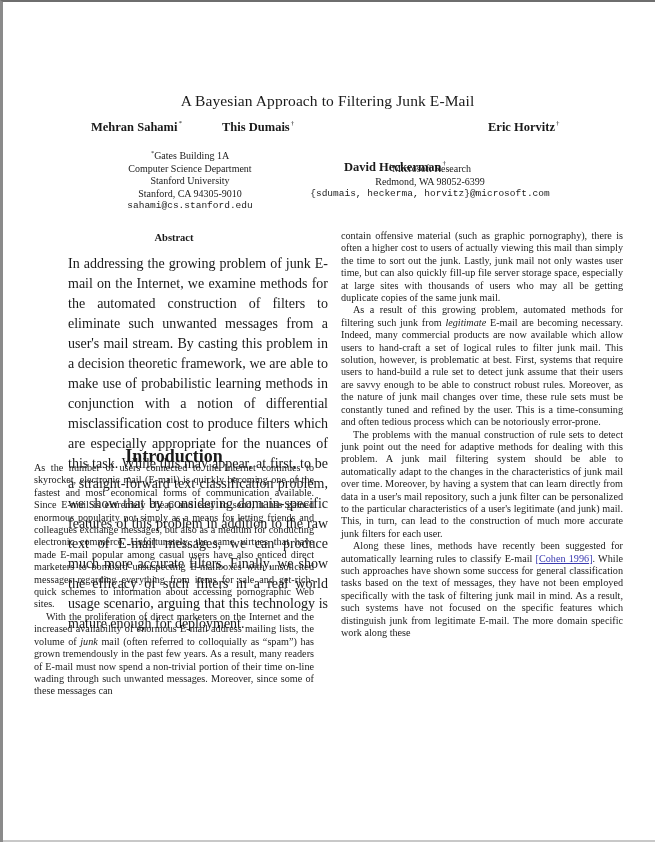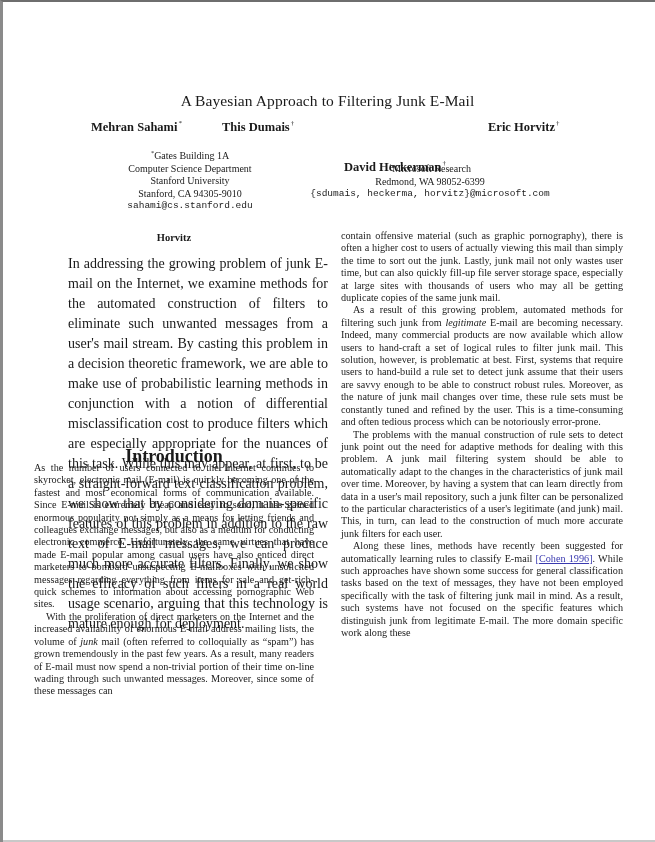--- a/index.html
+++ b/index.html
@@ -56,21 +56,21 @@
   <div>Stanford, CA 94305-9010</div>
   <div class="mono">sahami@cs.stanford.edu</div>
 </div>
 
 <div class="affil" style="left:305px; width:250px; top:160px;">
   <div><sup>†</sup><span>Microsoft Research</span></div>
   <div>Redmond, WA 98052-6399</div>
   <div class="mono">{sdumais, heckerma, horvitz}@microsoft.com</div>
 </div>
 
-<div class="sec-head" style="left:44px; width:260px; top:232px; font-size:10.5px;">Horvitz</div>
+<div class="sec-head" style="left:44px; width:260px; top:232px; font-size:10.5px;">Abstract</div>
 <div class="col abstract">
   <p>In addressing the growing problem of junk E-mail on the Internet, we examine methods for the automated construction of filters to eliminate such unwanted messages from a user's mail stream. By casting this problem in a decision theoretic framework, we are able to make use of probabilistic learning methods in conjunction with a notion of differential misclassification cost to produce filters which are especially appropriate for the nuances of this task. While this may appear, at first, to be a straight-forward text classification problem, we show that by considering domain-specific features of this problem in addition to the raw text of E-mail messages, we can produce much more accurate filters. Finally, we show the efficacy of such filters in a real world usage scenario, arguing that this technology is mature enough for deployment.</p>
 </div>
 
 <div class="sec-head" style="left:34px; width:280px; top:446px; font-size:18px;">Introduction</div>
 
 <div class="col" style="left:34px; width:280px; top:462px;">
   <p>As the number of users connected to the Internet continues to skyrocket, electronic mail (E-mail) is quickly becoming one of the fastest and most economical forms of communication available. Since E-mail is extremely cheap and easy to send, it has gained enormous popularity not simply as a means for letting friends and colleagues exchange messages, but also as a medium for conducting electronic commerce. Unfortunately, the same virtues that have made E-mail popular among casual users have also enticed direct marketers to bombard unsuspecting E-mailboxes with unsolicited messages regarding everything from items for sale and get-rich-quick schemes to information about accessing pornographic Web sites.</p>
   <p class="indent"><span>With the proliferation of direct marketers on the Internet and the increased availability of enormous E-mail address mailing lists, the volume of </span><em>junk</em><span id="p2a"> mail (often referred to colloquially as “spam”) has grown tremendously in the past few years. As a result, many readers of E-mail must now spend a non-trivial portion of their time on-line wading through such unwanted messages. Moreover, since some of these messages can</span></p>
 </div>

